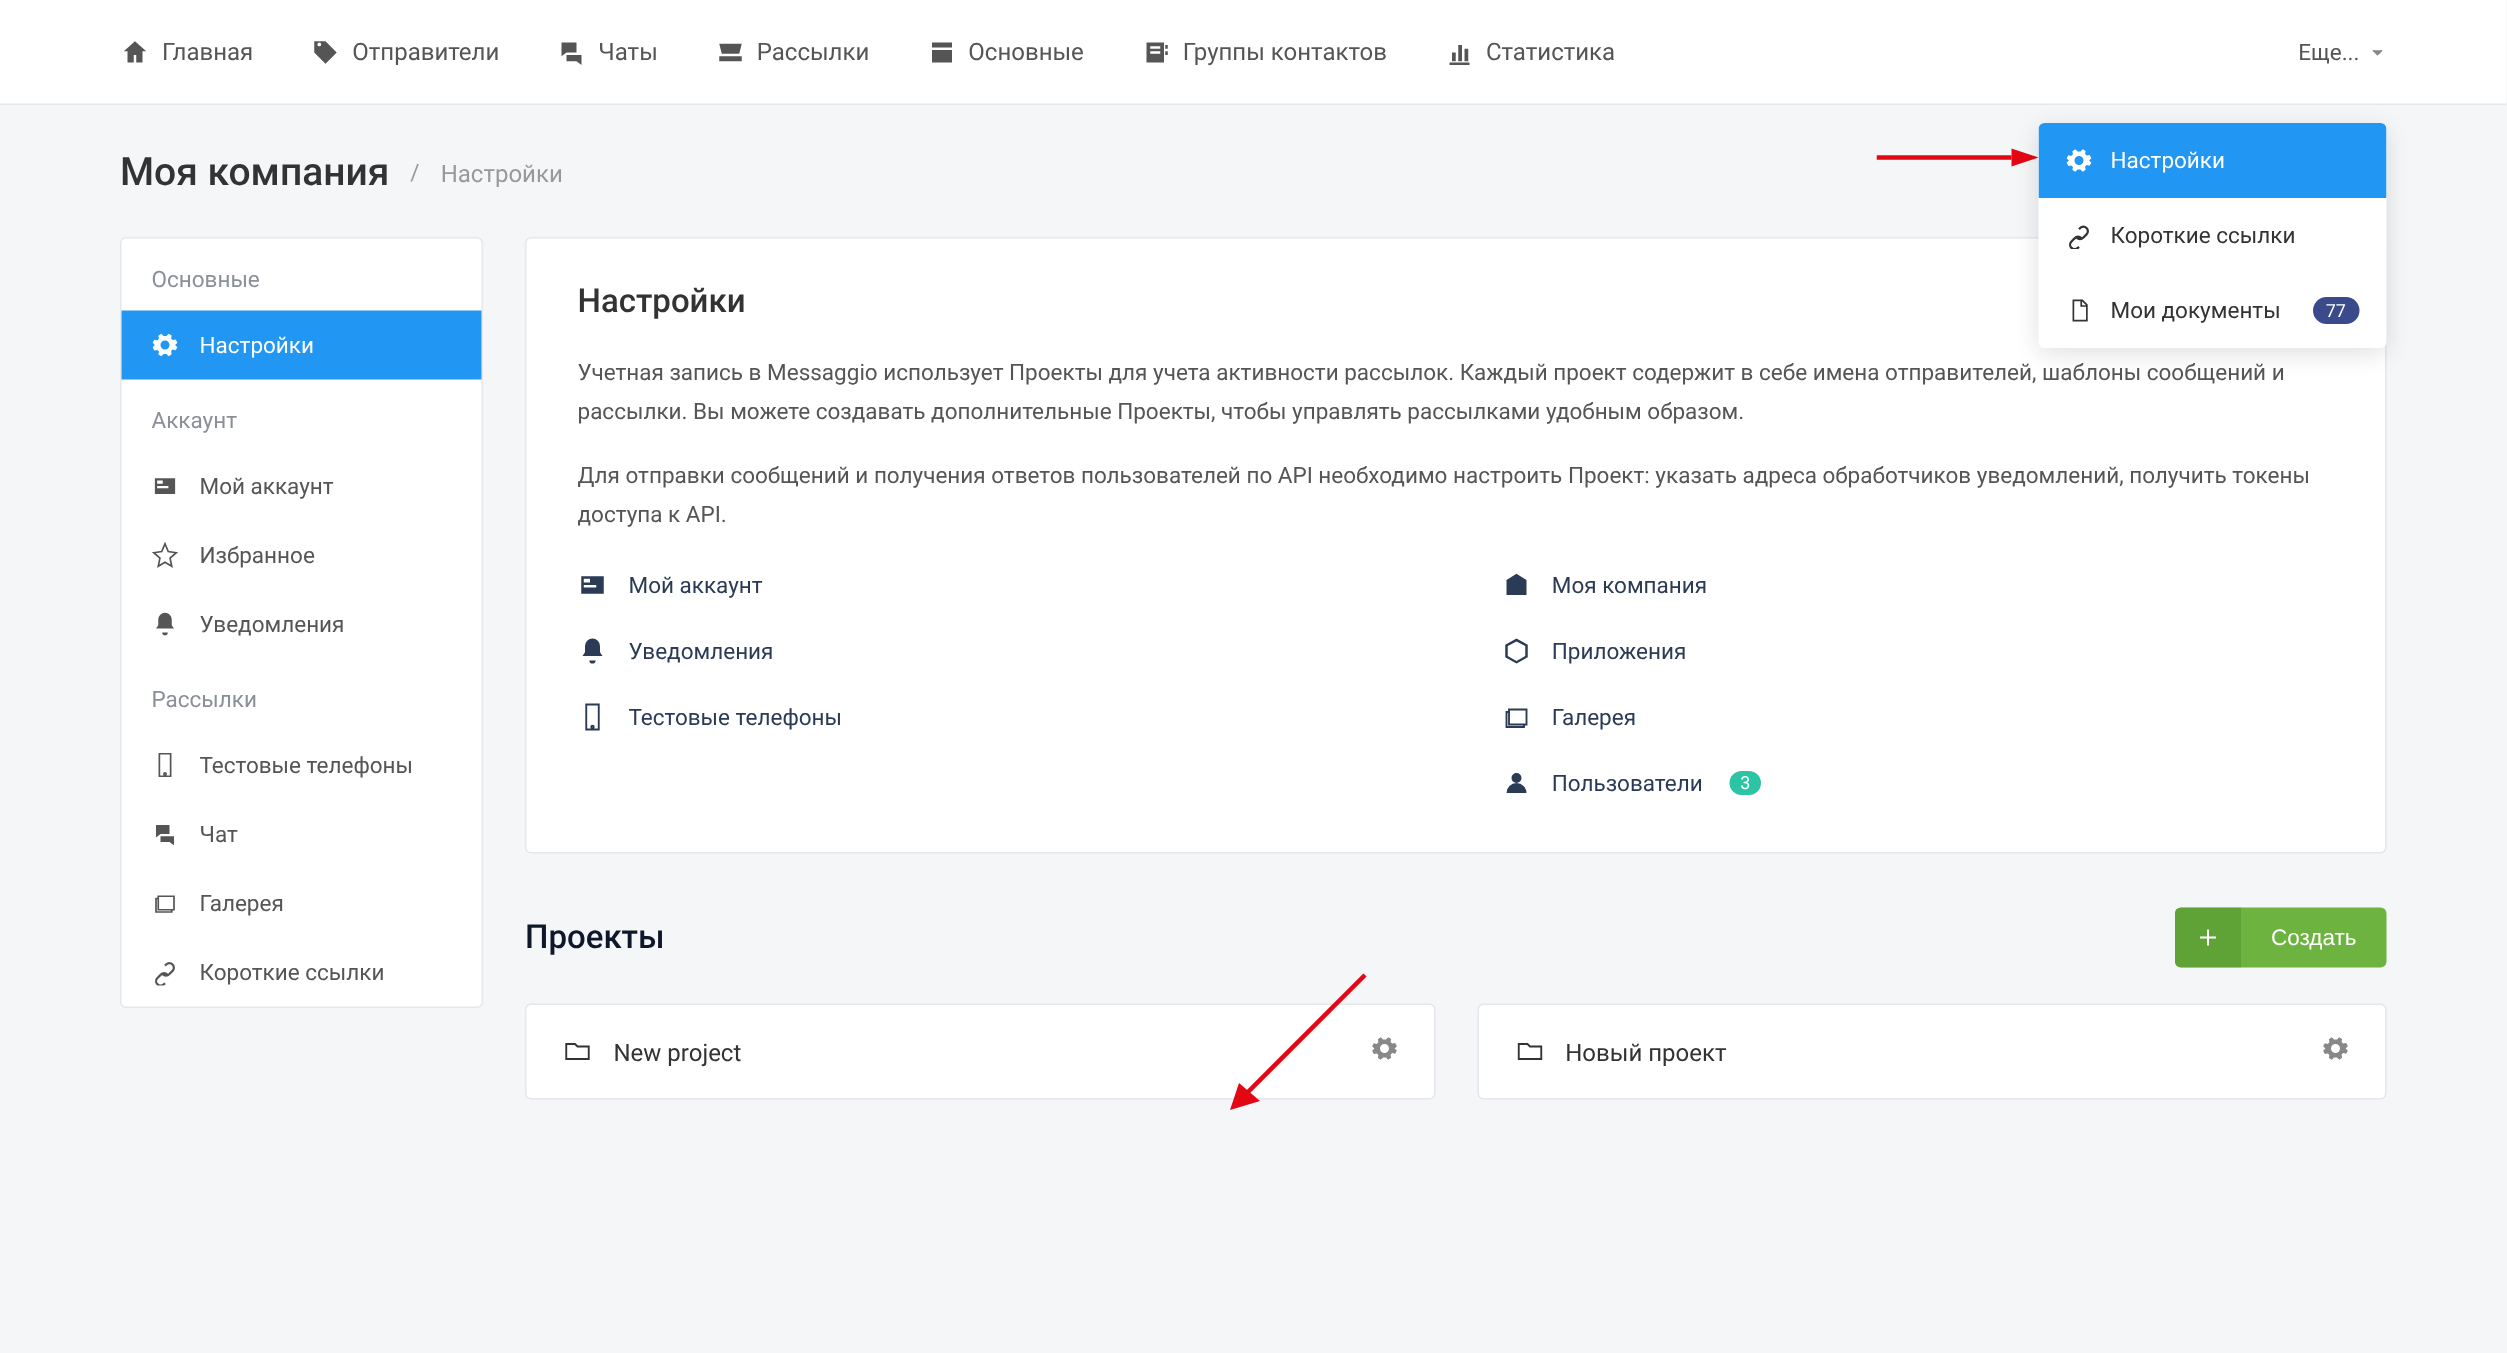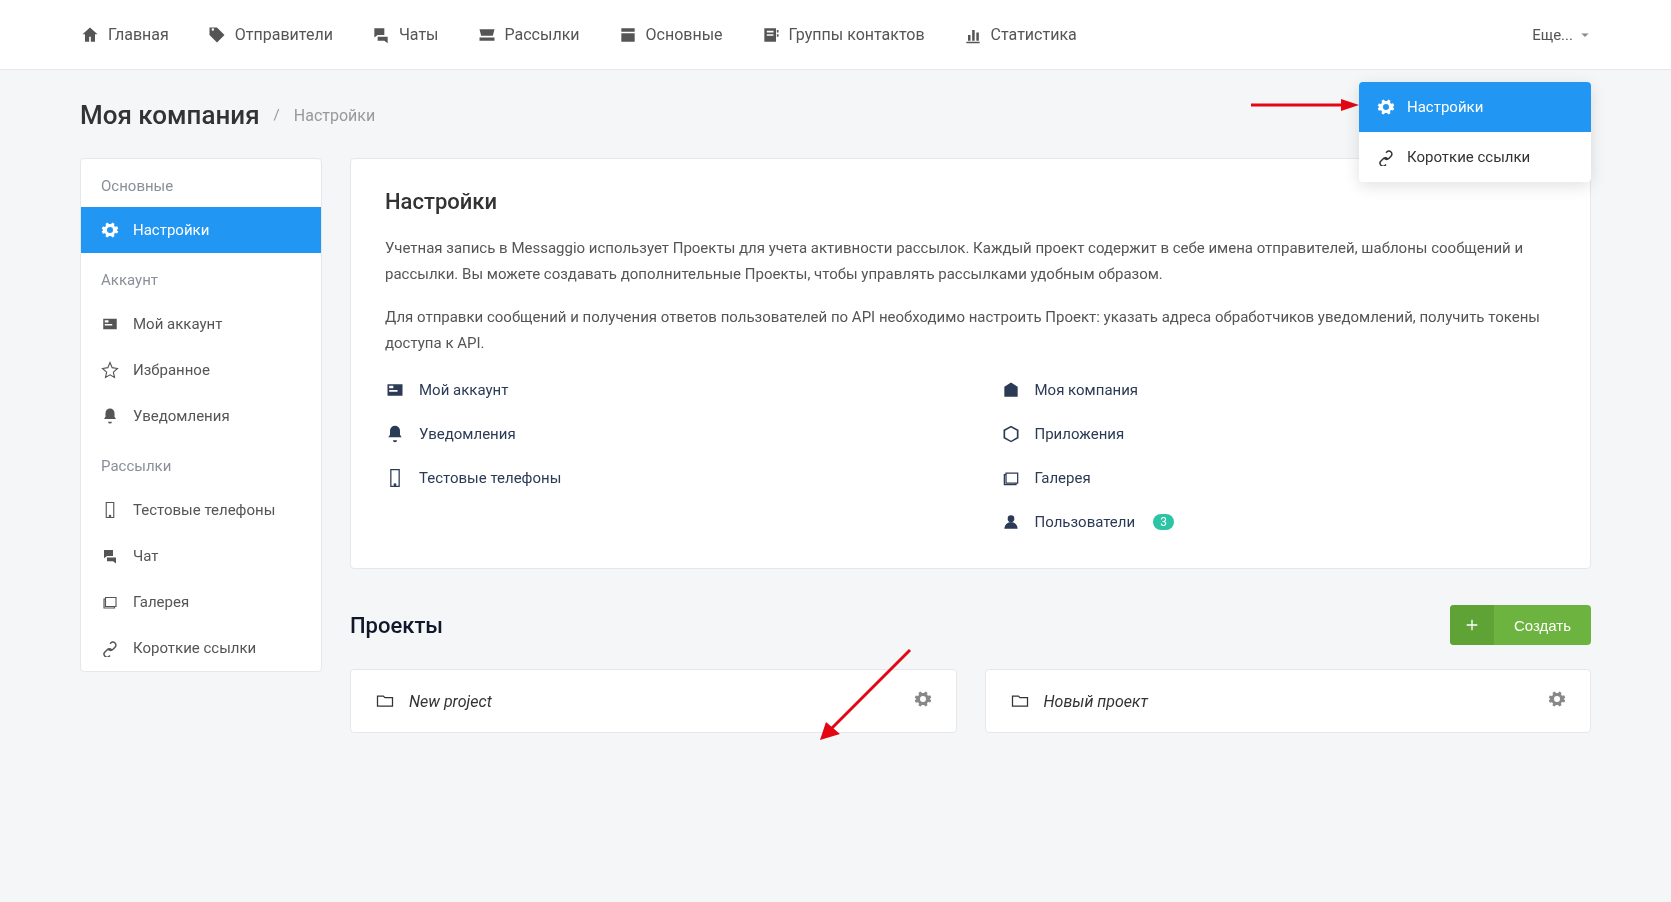--- a/index.html
+++ b/index.html
@@ -30,21 +30,21 @@
 .link-col { flex: 1; display: flex; flex-direction: column; gap: 12px; }
 .link-item { display: flex; align-items: center; gap: 14px; color: #2b3a55; font-size: 15px; padding: 6px 0; cursor: pointer; }
 .link-item svg { width: 20px; height: 20px; fill: #2b3a55; }
 .badge-round { background: #2bc4a5; color: #fff; border-radius: 10px; font-size: 12px; padding: 1px 7px; margin-left: 4px; }
 .proj-head { display: flex; align-items: center; justify-content: space-between; margin-top: 12px; }
 .proj-head h2 { font-size: 22px; font-weight: 500; color: #0f172a; }
 .btn-create { background: #6cb33f; color: #fff; border: none; border-radius: 4px; padding: 0; display: flex; align-items: center; font-size: 15px; cursor: pointer; overflow: hidden; }
 .btn-create .plus { background: #5fa236; padding: 12px 14px; display: flex; align-items: center; justify-content: center; }
 .btn-create .plus svg { width: 16px; height: 16px; fill: #fff; }
 .btn-create .lbl { padding: 0 20px; }
-.proj-row { display: flex; gap: 28px; font-style: italic; }
+.proj-row { display: flex; gap: 28px; }
 .proj-card { flex: 1; background: #fff; border: 1px solid #e5e7eb; border-radius: 4px; padding: 20px 24px; display: flex; align-items: center; justify-content: space-between; }
 .proj-left { display: flex; align-items: center; gap: 14px; }
 .proj-left svg { width: 20px; height: 20px; fill: #555; }
 .proj-name { font-size: 16px; color: #333; }
 .gear-btn svg { width: 18px; height: 18px; fill: #888; }
 .dropdown { position: absolute; top: 12px; right: 80px; width: 232px; background: #fff; border-radius: 4px; box-shadow: 0 4px 16px rgba(0,0,0,0.12); overflow: hidden; z-index: 10; }
 .dd-item { padding: 16px 18px; display: flex; align-items: center; gap: 12px; font-size: 15px; color: #333; cursor: pointer; }
 .dd-item.active { background: #2196f3; color: #fff; }
 .dd-item.active svg { fill: #fff; }
 .dd-item svg { width: 18px; height: 18px; fill: #333; }
@@ -346,20 +346,27 @@
           <use href="#i-gear"></use>
         </svg>
         <span>Настройки</span>
       </div>
     <div class="dd-item">
         <svg viewBox="0 0 24 24">
           <use href="#i-link"></use>
         </svg>
         <span>Короткие ссылки</span>
       </div>
+    <div class="dd-item">
+        <svg viewBox="0 0 24 24">
+          <use href="#i-doc"></use>
+        </svg>
+        <span>Мои документы</span>
+        <span class="dd-badge">77</span>
+      </div>
   </div>
 
   <svg class="arrow arrow-1" width="110" height="20">
     <line x1="0" y1="10" x2="90" y2="10" class="arrow-line"></line>
     <polygon points="90,4 108,10 90,16" class="arrow-head"></polygon>
   </svg>
   <svg class="arrow arrow-2" width="110" height="110">
     <line x1="100" y1="10" x2="18" y2="92" class="arrow-line"></line>
     <polygon points="10,100 16,82 30,94" class="arrow-head"></polygon>
   </svg>

